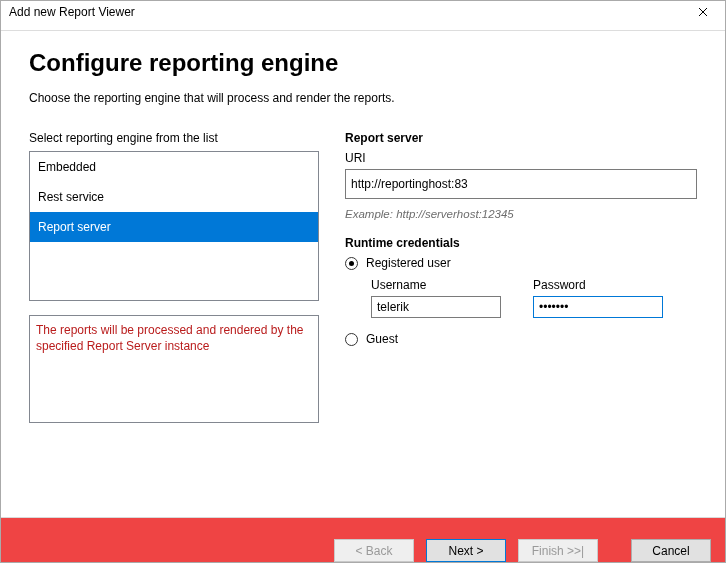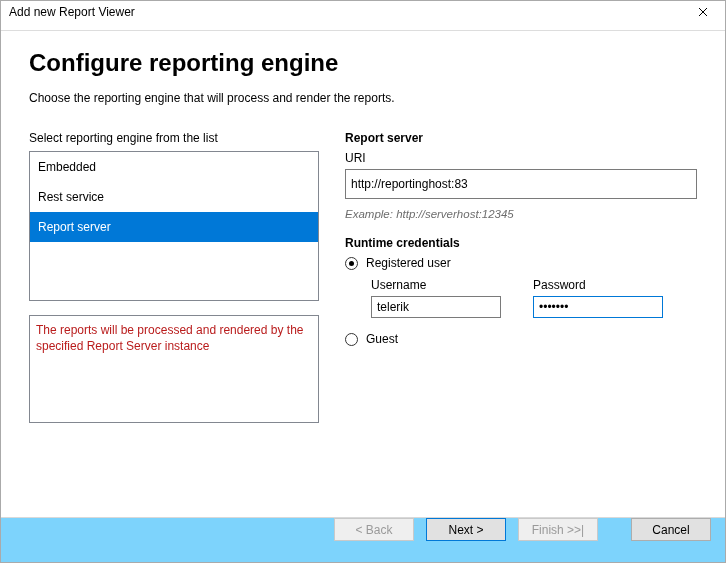--- a/index.html
+++ b/index.html
@@ -106,24 +106,24 @@
     margin: 8px 0 14px 0;
   }
   .cred-col { display:flex; flex-direction:column; }
   .cred-col input { width:130px; height:22px; }
   .pw-focus { border:1px solid #0078d7 !important; }
   .button-bar {
     position:absolute;
     left:1px; right:1px;
     bottom:1px;
     height:45px;
-    background:#7dd3fc;
+    background:#ef4444;
     border-top:1px solid #d9d9d9;
     display:flex;
-    align-items:flex-start;
+    align-items:flex-end;
     justify-content:flex-end;
     padding-right:14px;
     gap:12px;
   }
   .btn {
     min-width:80px;
     height:23px;
     border:1px solid #adadad;
     background:#e1e1e1;
     font-family:inherit;

